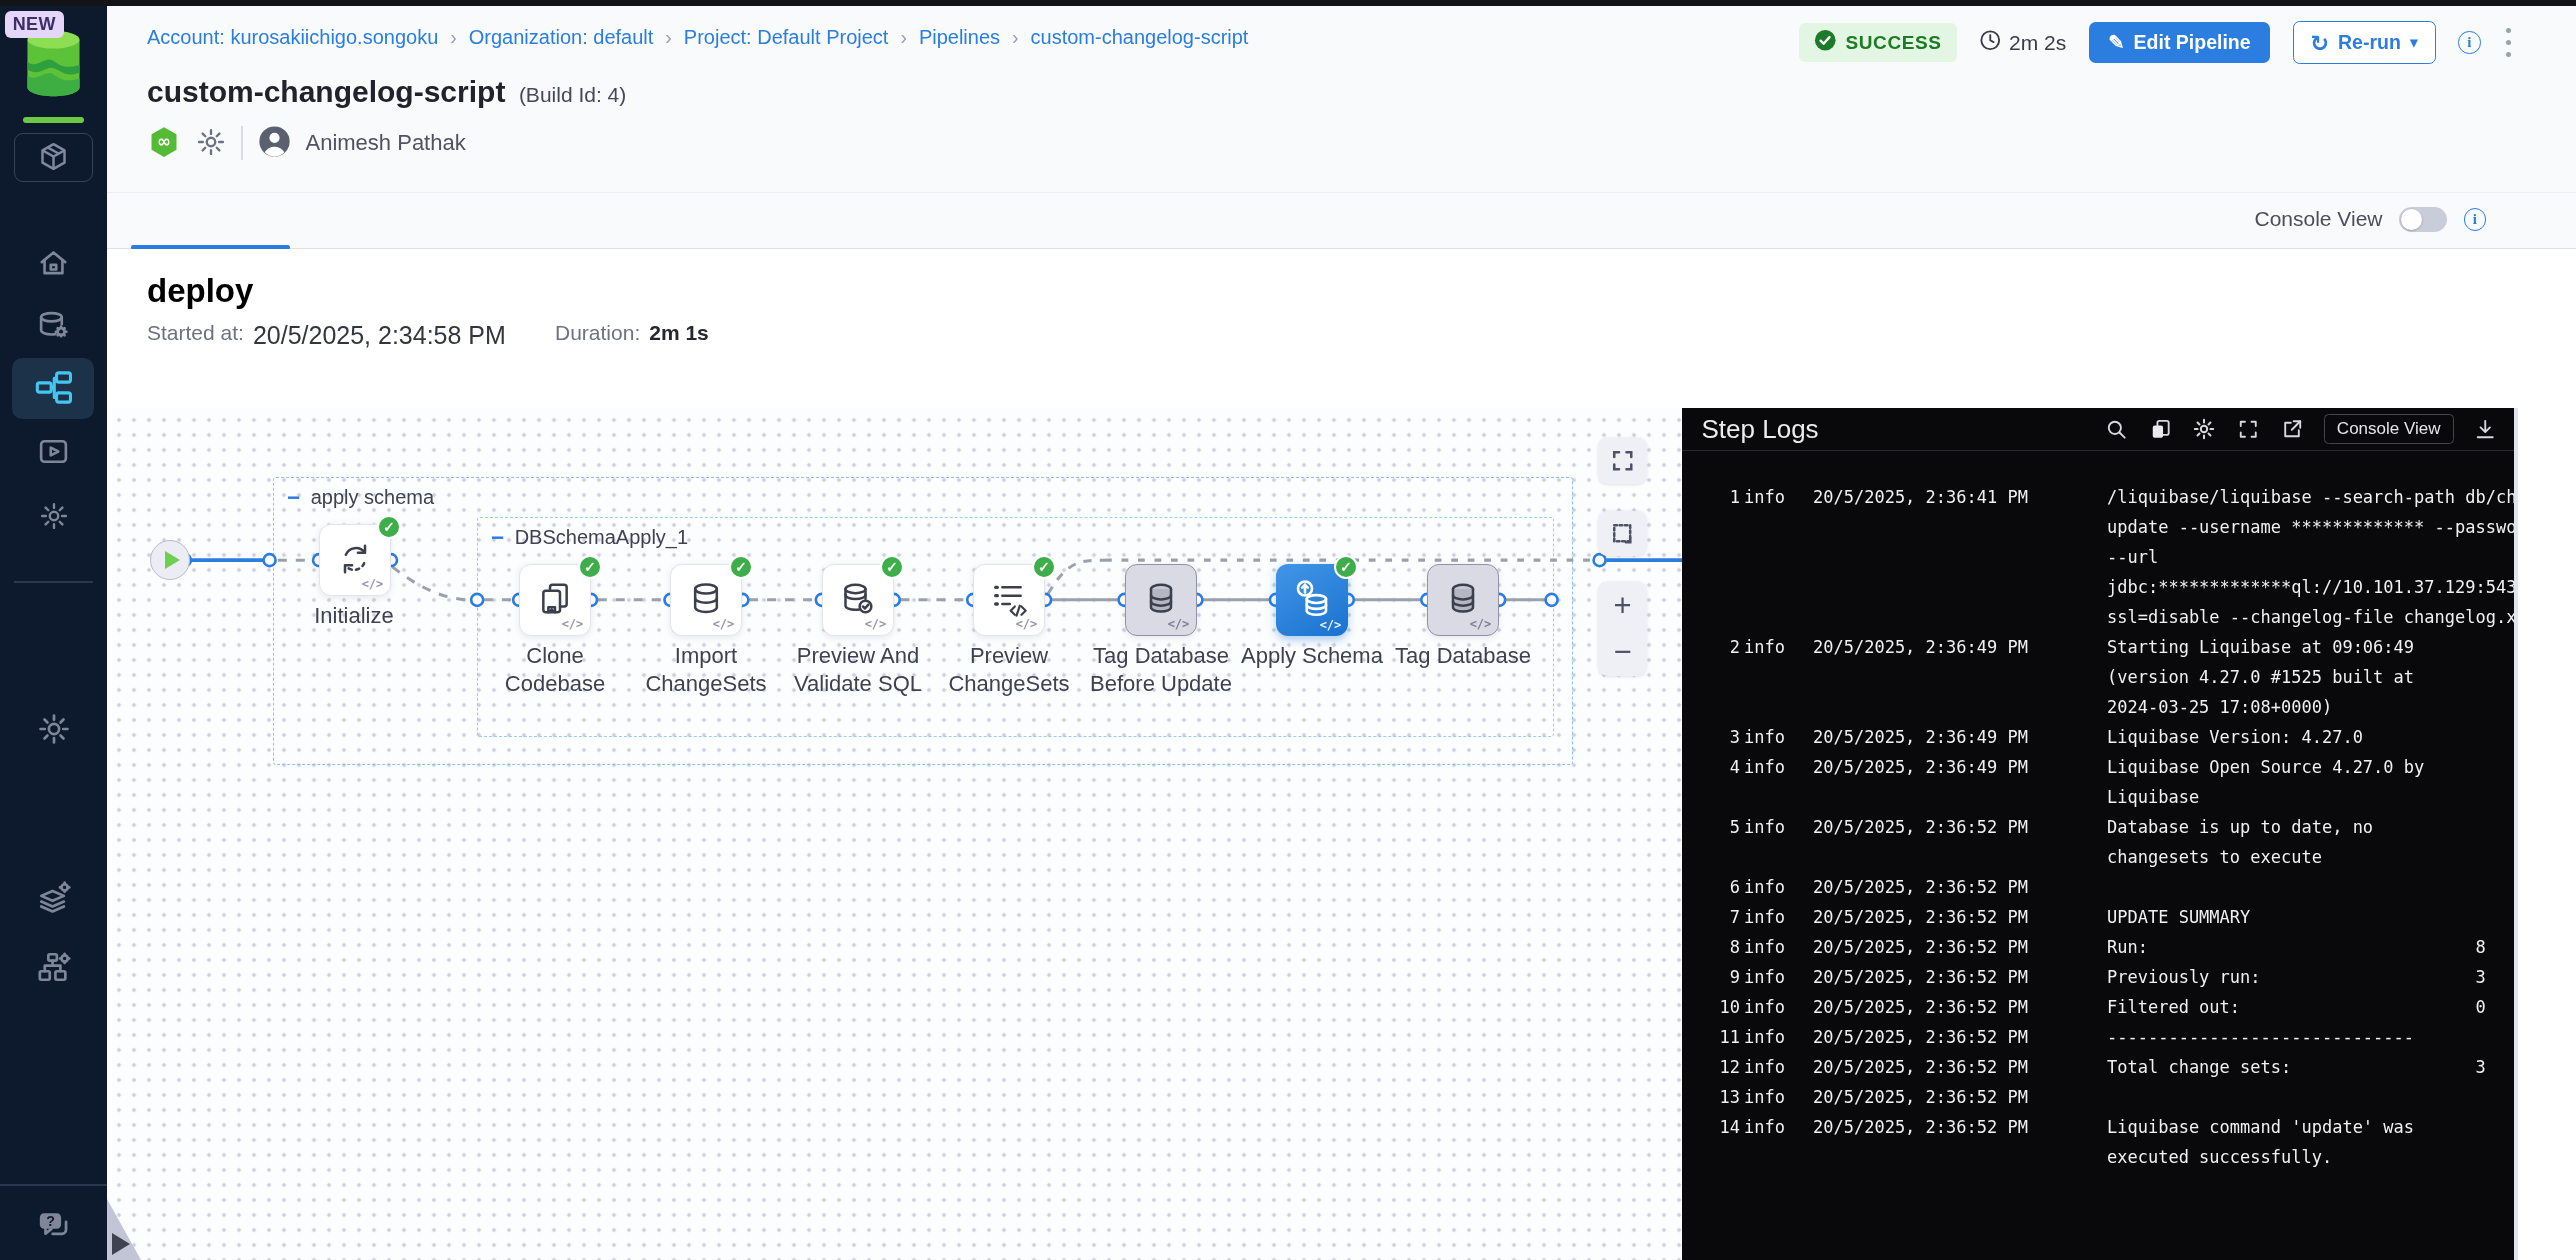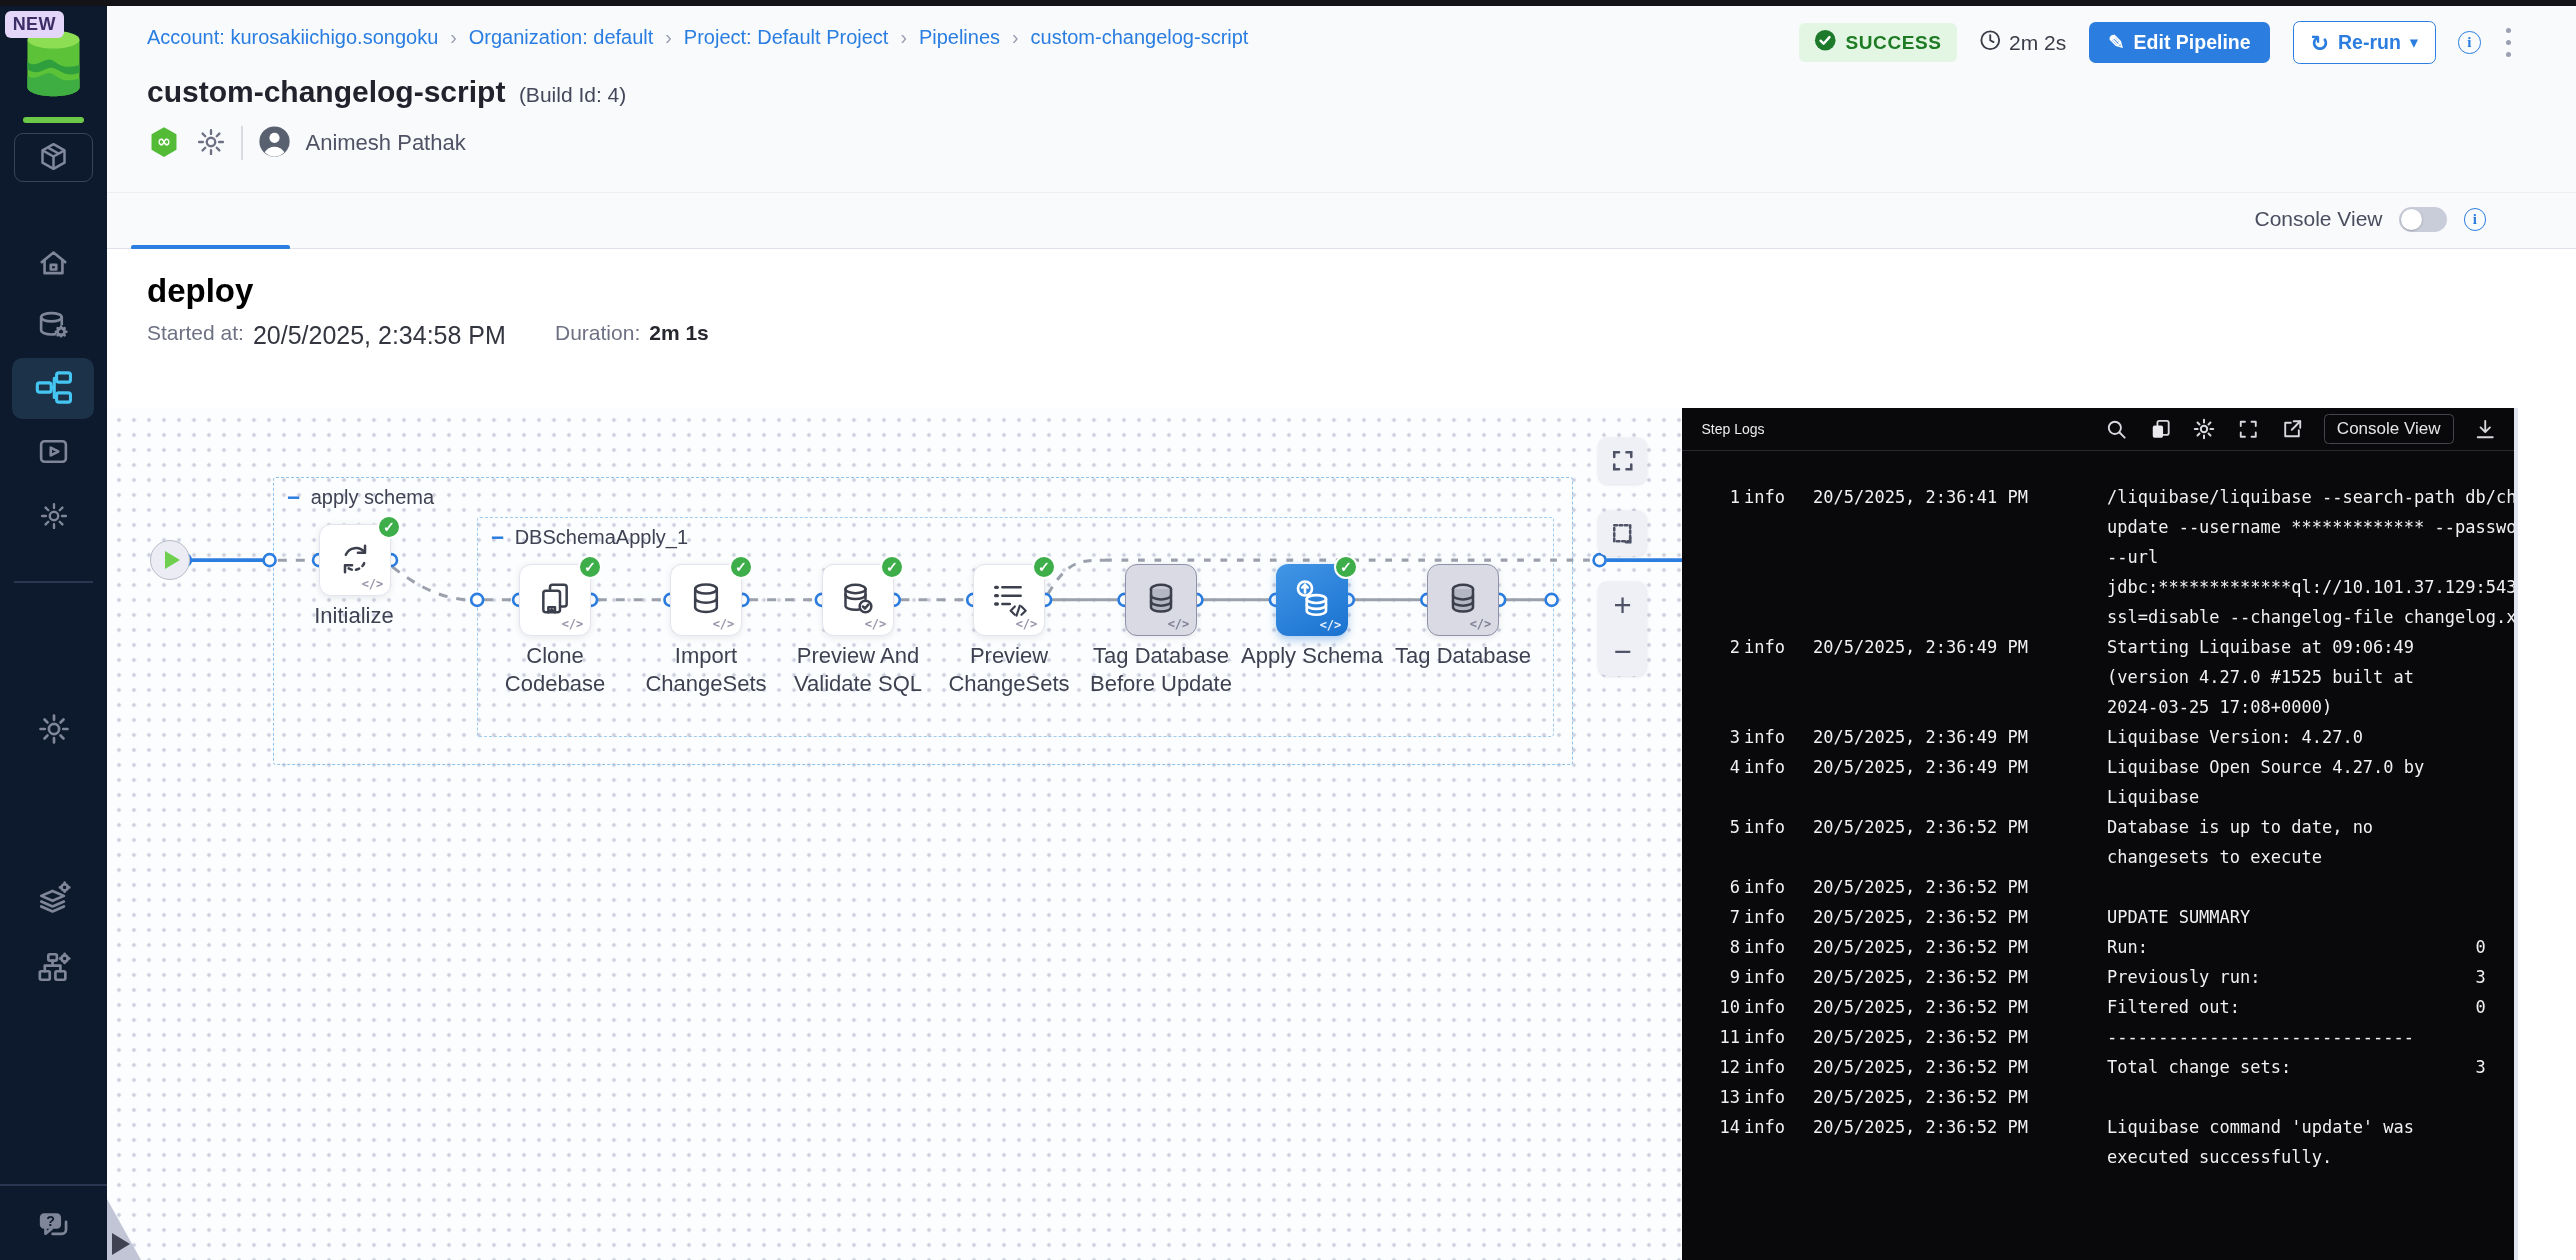--- a/index.html
+++ b/index.html
@@ -105,21 +105,21 @@
   .gbtn svg { stroke:currentColor; fill:none; stroke-width:2.4; stroke-linecap:round; }
   .zoomglyph { font-size:31px; font-weight:400; color:#4e5266; height:46px; display:flex; align-items:center; cursor:pointer; }
   .curl { left:107px; top:1199px; width:0; height:0; border-top:61px solid transparent; border-left:34px solid #c2c5d6; }
   .canvas-pointer { left:112px; top:1233px; width:0; height:0; border-top:11.2px solid transparent;
                     border-bottom:11.2px solid transparent; border-left:18px solid #3f4351; }
 
   
   .logs { left:1682px; top:408px; width:832px; height:852px; background:#09090b; color:#f1f1f3; }
   .logs-header { height:43px; border-bottom:1.5px solid #28282e; display:flex; align-items:center;
                  padding:0 16.5px 0 19.5px; }
-  .logs-title { font-size:14px; color:#ececee; font-weight:500; }
+  .logs-title { font-size:26px; color:#ececee; font-weight:500; }
   .logs-icons { margin-left:auto; display:flex; align-items:center; gap:20px; }
   .licon { width:24px; height:24px; display:flex; align-items:center; justify-content:center; color:#d8d9df; cursor:pointer; }
   .licon svg { stroke:currentColor; fill:none; stroke-width:2; stroke-linecap:round; stroke-linejoin:round; }
   .console-btn { border:1.5px solid #45454d; border-radius:4.5px; padding:3.7px 12px; font-size:17px; color:#e6e6ea; cursor:pointer; white-space:nowrap; }
   .logs-body { padding:31px 0 0 18px; font-family:"DejaVu Sans Mono", monospace; font-size:17px; line-height:30px; }
   .logrow { display:flex; }
   .ln { width:40px; text-align:right; flex:none; }
   .lv { width:54px; margin-left:4px; flex:none; }
   .lt { width:279px; margin-left:15px; flex:none; white-space:pre; }
   .lm { flex:1; margin-left:15px; white-space:pre; overflow:hidden; }
@@ -655,21 +655,21 @@
       <div class="logrow">
           <span class="ln">7</span>
           <span class="lv">info</span>
           <span class="lt">20/5/2025, 2:36:52 PM</span>
           <span class="lm">UPDATE SUMMARY</span>
         </div>
       <div class="logrow">
           <span class="ln">8</span>
           <span class="lv">info</span>
           <span class="lt">20/5/2025, 2:36:52 PM</span>
-          <span class="lm">Run:                                0</span>
+          <span class="lm">Run:                                8</span>
         </div>
       <div class="logrow">
           <span class="ln">9</span>
           <span class="lv">info</span>
           <span class="lt">20/5/2025, 2:36:52 PM</span>
           <span class="lm">Previously run:                     3</span>
         </div>
       <div class="logrow">
           <span class="ln">10</span>
           <span class="lv">info</span>

